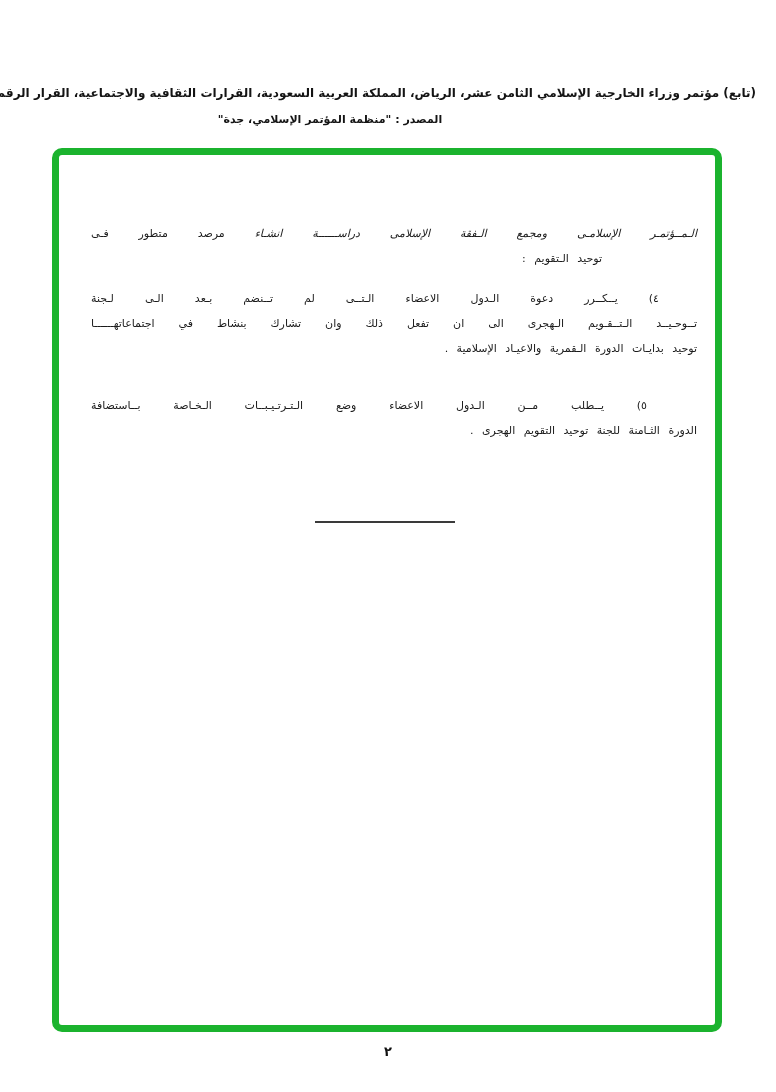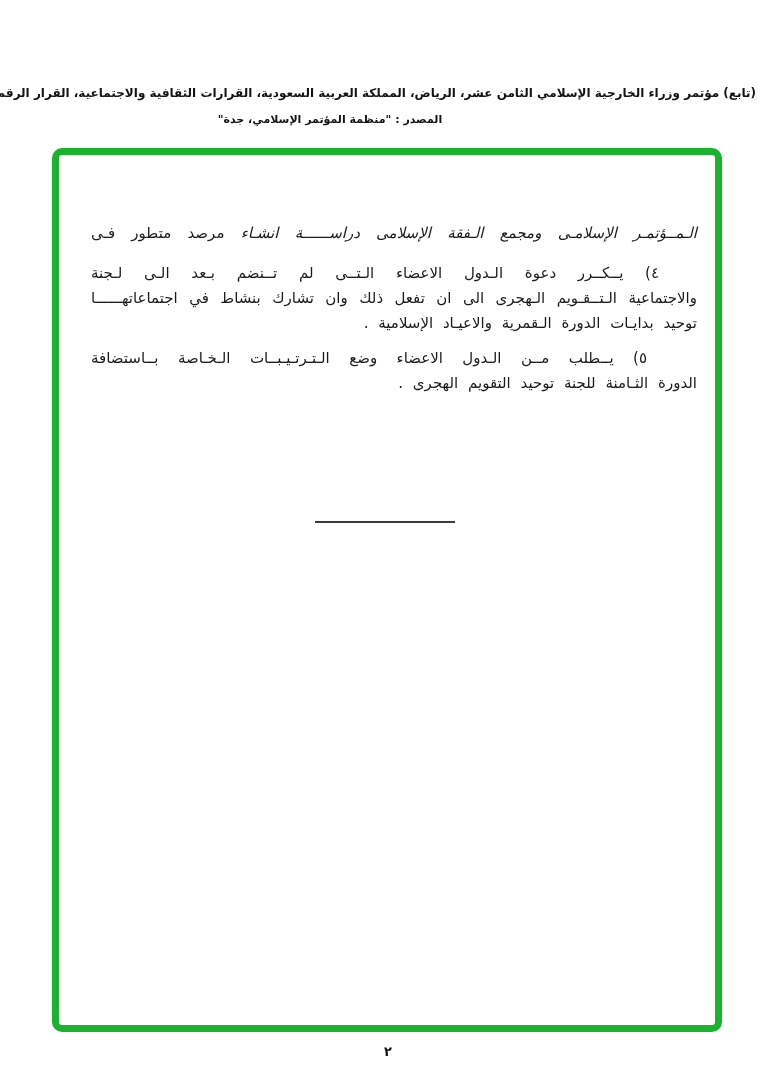--- a/index.html
+++ b/index.html
@@ -34,36 +34,36 @@
     left:52px;top:148px;
     width:670px;height:884px;
     box-sizing:border-box;
     border:7px solid #1bb32e;
     border-radius:10px;
     background:#ffffff;
     padding:66px 18px 0 32px;
   }
   .para{
     direction:rtl;
-    font-size:15px;
+    font-size:11px;
     line-height:25px;
     color:#1b1b1b;
     word-spacing:5px;
   }
   .para .line{min-height:25px;}
   .jline{
     text-align:justify;
     text-align-last:justify;
   }
   .rline{text-align:right;}
   .seg-italic{font-style:italic;}
   .p1-line3{padding-right:95px;}
   .p2{margin-top:15px;}
   .p2-line1{text-indent:38px;}
-  .p3{margin-top:10px;}
+  .p3{margin-top:32px;}
   .p3-line1{text-indent:50px;}
   .divider{
     position:absolute;
     left:256px;top:366px;
     width:140px;height:2px;
     background:#3a3a3a;
   }
   .page-number{
     position:absolute;
     top:1044px;left:0;right:0;
@@ -83,25 +83,26 @@
 
   <div class="header-line2">المصدر :  "منظمة المؤتمر الإسلامي، جدة"</div>
 
   <div class="green-box">
 
     <div class="para p1">
       <div class="line jline">
         <span class="seg-italic">الـمــؤتمـر الإسلامـى ومجمع الـفقة الإسلامى  دراســــــة  انشـاء</span>
         <span>مرصد متطور فـى</span>
       </div>
+      <div class="line rline p1-line3">توحيد الـتقويم :</div>
     </div>
 
     <div class="para p2">
       <div class="line jline p2-line1">٤)   يــكــرر دعوة الـدول الاعضاء الـتــى لم تــنضم بـعد الـى لـجنة</div>
-      <div class="line jline">والاجتماعية الـتــقـويم الـهجرى الى ان تفعل ذلك وان تشارك بنشاط في اجتماعاتهــــــا</div>
+      <div class="line jline">تــوحـيــد الـتــقـويم الـهجرى الى ان تفعل ذلك وان تشارك بنشاط في اجتماعاتهــــــا</div>
       <div class="line rline">توحيد بدايـات الدورة الـقمرية والاعيـاد الإسلامية .</div>
     </div>
 
     <div class="para p3">
       <div class="line jline p3-line1">٥)   يــطلب مــن الـدول الاعضاء وضع الـتـرتـيـبــات الـخـاصة بــاستضافة</div>
       <div class="line rline">الدورة الثـامنة للجنة توحيد التقويم الهجرى .</div>
     </div>
 
     <div class="divider"></div>
   </div>

